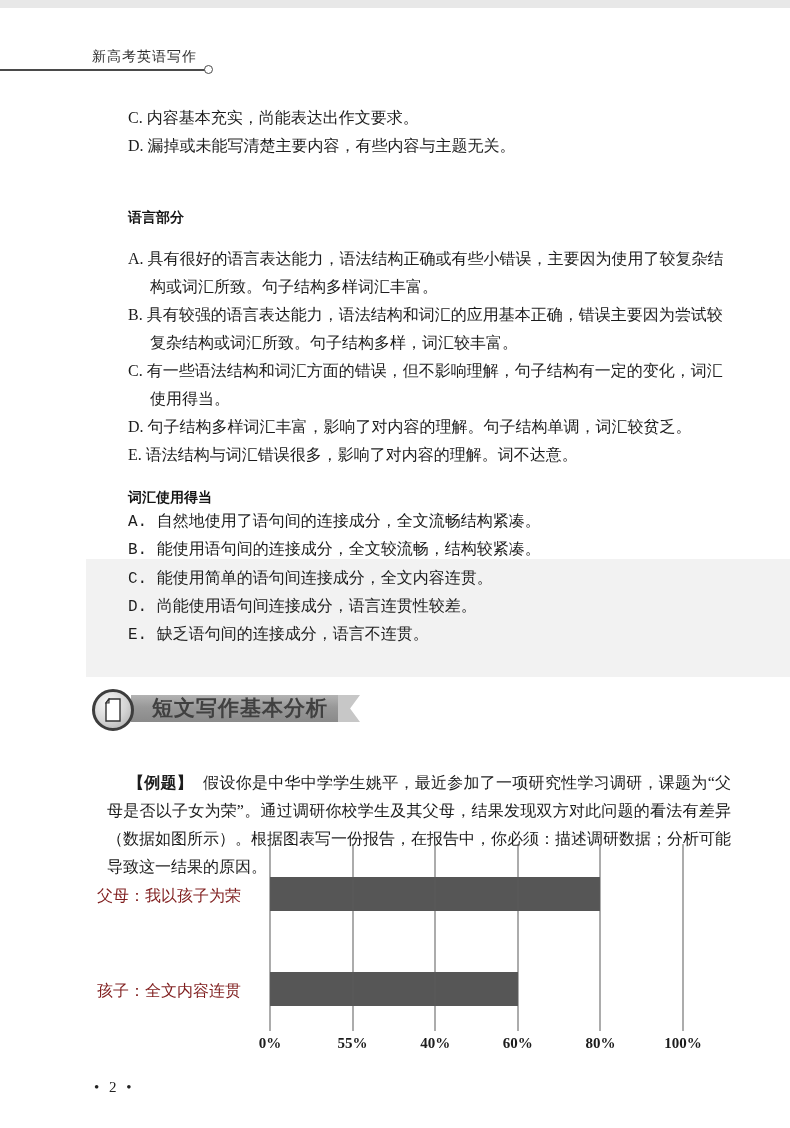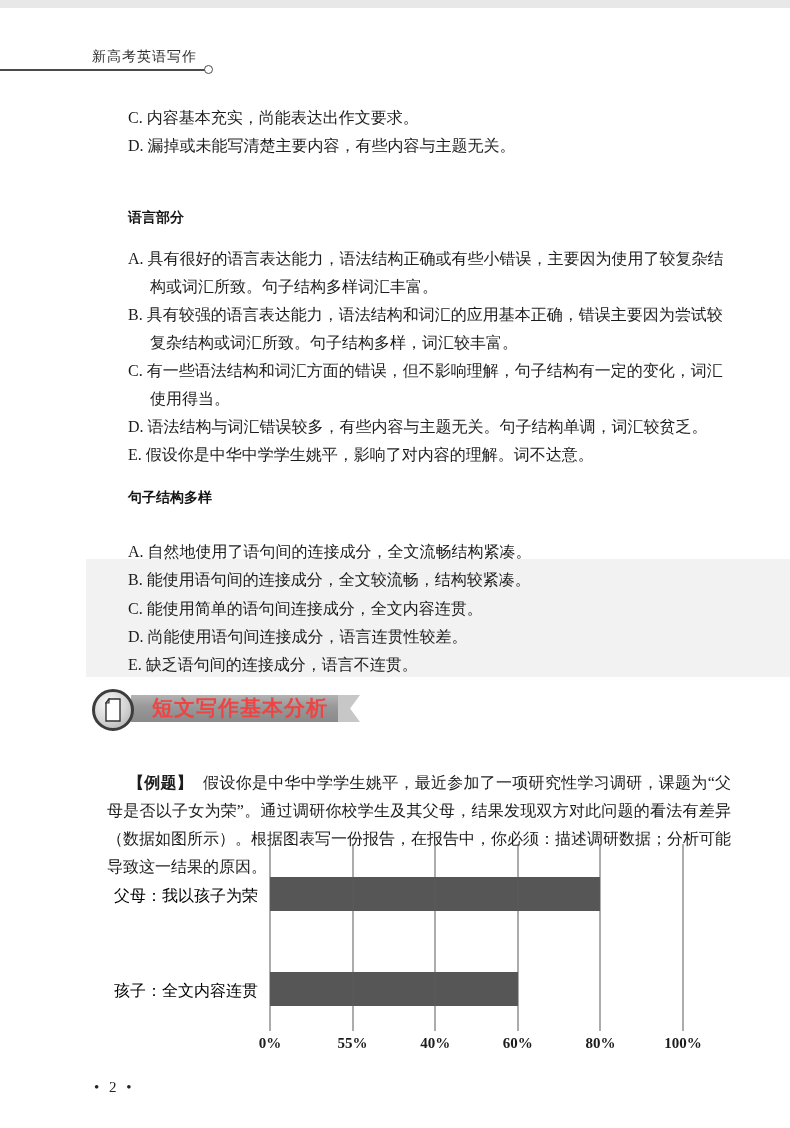--- a/index.html
+++ b/index.html
@@ -15,21 +15,21 @@
   }
   .header-rule{position:absolute;left:0;top:61px;width:205px;height:1.5px;background:#4a4a4a;}
   .header-circle{
     position:absolute;left:204px;top:57px;width:7px;height:7px;border:1.5px solid #4a4a4a;
     border-radius:50%;background:#fff;
   }
   
   .txt-list{position:absolute;left:128px;width:604px;font-size:16px;z-index:2;}
   .top-list{top:96px;line-height:27.5px;}
   .lang-list{top:237px;line-height:28px;}
-  .org-list{top:530px;line-height:28.3px;}
+  .org-list{top:500px;line-height:28.3px;font-family:Liberation Mono, monospace;}
   .lang-list .list-line{text-indent:-22px;padding-left:22px;}
   .section-heading{
     position:absolute;left:128px;font-size:14px;font-weight:bold;color:#141414;
     font-family:"Liberation Sans","DejaVu Sans",sans-serif;z-index:2;
   }
   .lang-heading{top:201px;}
   .org-heading{top:481px;}
   
   .scan-band{position:absolute;left:86px;top:551px;width:704px;height:118px;background:#f2f2f2;z-index:1;}
   
@@ -41,37 +41,37 @@
   }
   .banner-ribbon{
     position:absolute;left:39px;top:6px;width:207px;height:27px;
     background:linear-gradient(180deg,#b3b3b3 0%,#989898 45%,#8a8a8a 100%);
   }
   .banner-tail{
     position:absolute;left:246px;top:6px;width:22px;height:27px;background:#c7c7c7;
     clip-path:polygon(0 0,100% 0,55% 50%,100% 100%,0 100%);
   }
   .banner-title{
-    position:absolute;left:60px;top:5px;font-size:21px;font-weight:bold;color:#ef4444;
+    position:absolute;left:60px;top:5px;font-size:21px;font-weight:bold;color:#404040;
     letter-spacing:1px;font-family:"Liberation Sans","DejaVu Sans",sans-serif;white-space:nowrap;
   }
   
   .example{
     position:absolute;left:107px;top:745px;width:624px;font-size:16px;line-height:28px;
     text-indent:21px;text-align:justify;z-index:2;
   }
   .example-label{font-family:"Liberation Sans","DejaVu Sans",sans-serif;font-weight:bold;margin-right:10px;}
   
   .chart-plot{position:absolute;left:270px;top:836px;width:413px;height:187px;z-index:2;}
   .gridline{position:absolute;top:0;width:1px;height:100%;background:#5a5a5a;transform:translateX(-0.5px);}
   .bar{position:absolute;left:0;background:#565656;}
   .bar-0{top:33px;height:34px;}
   .bar-1{top:128px;height:34px;}
   .cat-label{
-    position:absolute;left:80px;width:178px;text-align:right;font-size:16px;color:#000000;
+    position:absolute;left:63px;width:178px;text-align:right;font-size:16px;color:#7f1d1d;
     white-space:nowrap;z-index:2;
   }
   .cat-0{top:878px;}
   .cat-1{top:973px;}
   .ticks-row{position:absolute;left:270px;top:1027px;width:413px;height:20px;z-index:2;}
   .tick{
     position:absolute;transform:translateX(-50%);font-size:15px;font-weight:600;
     font-family:"Liberation Serif","DejaVu Serif",serif;color:#1c1c1c;white-space:nowrap;
   }
   
@@ -89,25 +89,25 @@
   <div class="txt-list top-list">
       <div class="list-line">C. 内容基本充实，尚能表达出作文要求。</div>
       <div class="list-line">D. 漏掉或未能写清楚主要内容，有些内容与主题无关。</div>
     </div>
 
   <div class="section-heading lang-heading">语言部分</div>
   <div class="txt-list lang-list">
       <div class="list-line">A. 具有很好的语言表达能力，语法结构正确或有些小错误，主要因为使用了较复杂结构或词汇所致。句子结构多样词汇丰富。</div>
       <div class="list-line">B. 具有较强的语言表达能力，语法结构和词汇的应用基本正确，错误主要因为尝试较复杂结构或词汇所致。句子结构多样，词汇较丰富。</div>
       <div class="list-line">C. 有一些语法结构和词汇方面的错误，但不影响理解，句子结构有一定的变化，词汇使用得当。</div>
-      <div class="list-line">D. 语法结构与词汇错误较多，有些内容与主题无关。句子结构单调，词汇较贫乏。</div>
-      <div class="list-line">E. 假设你是中华中学学生姚平，影响了对内容的理解。词不达意。</div>
+      <div class="list-line">D. 句子结构多样词汇丰富，影响了对内容的理解。句子结构单调，词汇较贫乏。</div>
+      <div class="list-line">E. 语法结构与词汇错误很多，影响了对内容的理解。词不达意。</div>
     </div>
 
-  <div class="section-heading org-heading">句子结构多样</div>
+  <div class="section-heading org-heading">词汇使用得当</div>
   <div class="scan-band"></div>
   <div class="txt-list org-list">
       <div class="list-line">A. 自然地使用了语句间的连接成分，全文流畅结构紧凑。</div>
       <div class="list-line">B. 能使用语句间的连接成分，全文较流畅，结构较紧凑。</div>
       <div class="list-line">C. 能使用简单的语句间连接成分，全文内容连贯。</div>
       <div class="list-line">D. 尚能使用语句间连接成分，语言连贯性较差。</div>
       <div class="list-line">E. 缺乏语句间的连接成分，语言不连贯。</div>
     </div>
 
   <div class="banner">

